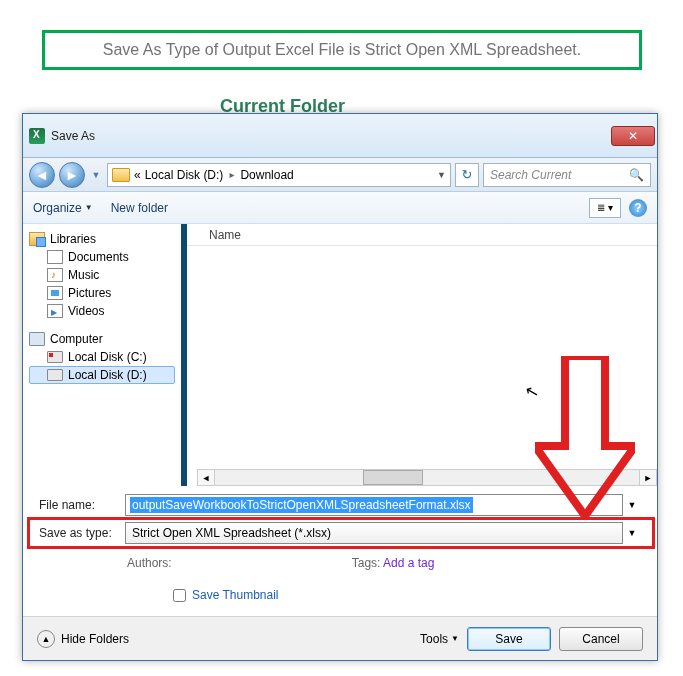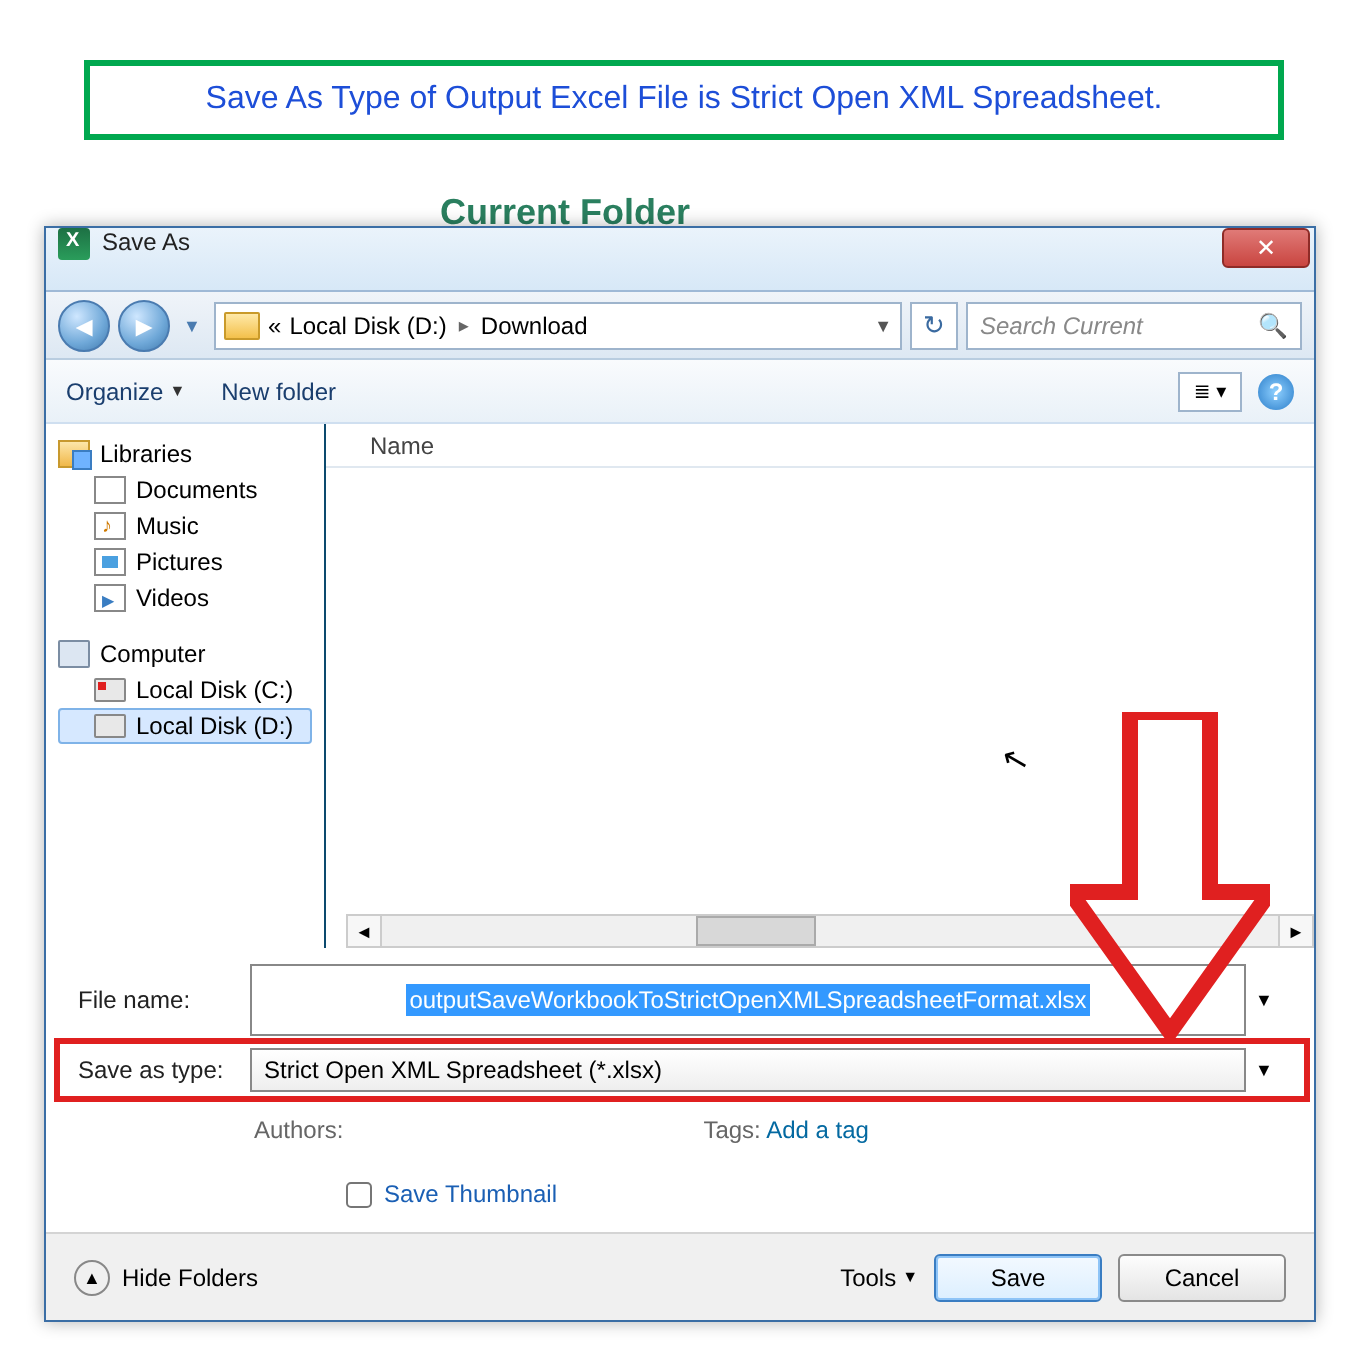--- a/index.html
+++ b/index.html
@@ -1,34 +1,34 @@
 <!DOCTYPE html>
 <html><head>
 <meta charset="utf-8">
 <style>
 * { box-sizing: border-box; margin: 0; padding: 0; font-family: "Segoe UI", Tahoma, sans-serif; }
 body { background: #fff; width: 683px; height: 676px; position: relative; }
 
 .annotation-box {
   position: absolute; top: 30px; left: 42px; width: 600px;
   border: 3px solid #00a84f; padding: 8px 12px;
-  color: #1d4ed8; font-size: 16px; text-align: center;
+  color: #737373; font-size: 16px; text-align: center;
 }
 
 .bg-text { position: absolute; top: 96px; left: 220px; color: #2a7f5f; font-size: 18px; font-weight: 600; }
 
 .dialog {
   position: absolute; top: 113px; left: 22px; width: 636px; height: 548px;
   border: 1px solid #3b6ea5; background: #fff;
   box-shadow: 0 0 8px rgba(0,0,0,0.3);
 }
 
 .titlebar {
-  height: 32px; background: linear-gradient(#eaf3fb, #d7e8f7);
-  display: flex; padding: 0 2px 0 6px;
+  height: 44px; background: linear-gradient(#eaf3fb, #d7e8f7);
+  display: flex; align-items: center; padding: 0 2px 0 6px;
   border-bottom: 1px solid #9fb9d6;
 }
 .titlebar .app-icon { width: 16px; height: 16px; background: linear-gradient(#1d7044,#2a9d5b); border-radius: 2px; margin-right: 6px; position: relative; }
 .titlebar .app-icon::after { content: "X"; position: absolute; color: #fff; font-size: 10px; font-weight: bold; left: 4px; top: 1px; }
 .titlebar .title { font-size: 12px; color: #222; flex: 1; }
 .titlebar .close-btn {
   width: 44px; height: 20px; background: linear-gradient(#e07a77,#c94540);
   border: 1px solid #8e2b27; border-radius: 3px; color: #fff;
   display: flex; align-items: center; justify-content: center; font-size: 12px;
   cursor: pointer;
@@ -64,21 +64,21 @@
   display: flex; align-items: center; padding: 0 10px; gap: 18px;
   border-bottom: 1px solid #cfdff0; font-size: 12px;
 }
 .tb-item { color: #1a3e6e; cursor: pointer; display: flex; align-items: center; gap: 3px; }
 .tb-item .caret { font-size: 8px; color: #333; }
 .tb-right { margin-left: auto; display: flex; align-items: center; gap: 8px; }
 .view-btn { width: 32px; height: 20px; border: 1px solid #9eb4cc; background: #fff; display: flex; align-items: center; justify-content: center; font-size: 10px; cursor: pointer; }
 .help-btn { width: 18px; height: 18px; border-radius: 50%; background: radial-gradient(#8fd0ff,#2a7dc9); color: #fff; font-size: 12px; font-weight: bold; display: flex; align-items: center; justify-content: center; cursor: pointer; }
 
 .body-area { display: flex; height: 262px; }
-.sidebar { width: 140px; border-right: 1px solid #0c4a6e; padding: 8px 6px; font-size: 12px; overflow: hidden; }
+.sidebar { width: 164px; border-right: 6px solid #0c4a6e; padding: 8px 6px; font-size: 12px; overflow: hidden; }
 .tree-group { margin-bottom: 12px; }
 .tree-head { display: flex; align-items: center; gap: 5px; font-weight: 400; margin-bottom: 2px; cursor: pointer; }
 .tree-item { display: flex; align-items: center; gap: 5px; padding: 2px 0 2px 18px; cursor: pointer; }
 .tree-item.selected { background: #d6e8ff; border: 1px solid #7fb3e8; border-radius: 2px; padding: 1px 0 1px 17px; }
 .ico { width: 16px; height: 14px; display: inline-block; }
 .ico-lib { background: linear-gradient(#fde6a9,#f0b84a); border: 1px solid #c8992e; position: relative; }
 .ico-lib::after { content: ""; position: absolute; right: -2px; bottom: -2px; width: 8px; height: 8px; background: #6fb3ff; border: 1px solid #3a7dc2; }
 .ico-doc { background: #fff; border: 1px solid #888; position: relative; }
 .ico-mus { background: #fff; border: 1px solid #888; }
 .ico-mus::after { content: "♪"; font-size: 10px; color: #d07a00; position: relative; left: 3px; top: -2px; }
@@ -96,37 +96,37 @@
 .hscroll { position: absolute; bottom: 0; left: 10px; right: 0; height: 17px; background: #f0f0f0; border: 1px solid #ccc; display: flex; }
 .hscroll .arrow { width: 17px; display: flex; align-items: center; justify-content: center; background: #f7f7f7; border-right: 1px solid #ccc; font-size: 9px; cursor: pointer; }
 .hscroll .arrow:last-child { border-right: none; border-left: 1px solid #ccc; }
 .hscroll .track { flex: 1; position: relative; }
 .hscroll .thumb { position: absolute; left: 35%; width: 60px; height: 100%; background: #d8d8d8; border: 1px solid #aaa; }
 
 .form-area { padding: 8px 16px 0 16px; font-size: 12px; }
 .form-row { display: flex; align-items: center; margin-bottom: 6px; }
 .form-row label { width: 86px; padding-right: 8px; color: #222; }
 .fn-input {
-  flex: 1; height: 36px; border: 1px solid #888; background: #fff;
-  display: flex; align-items: center; padding: 0 4px; font-size: 12px; justify-content: center;
+  flex: 1; height: 22px; border: 1px solid #888; background: #fff;
+  display: flex; align-items: center; padding: 0 4px; font-size: 12px;
 }
 .fn-input .sel { background: #3399ff; color: #fff; padding: 1px 2px; }
 .fn-drop { width: 18px; height: 22px; display: flex; align-items: center; justify-content: center; font-size: 9px; cursor: pointer; }
 .type-row { position: relative; }
 .type-combo {
   flex: 1; height: 22px; border: 1px solid #888; background: linear-gradient(#fff,#eee);
   display: flex; align-items: center; padding: 0 6px; font-size: 12px;
 }
 .red-box-type {
   position: absolute; left: -12px; right: -14px; top: -5px; bottom: -5px;
   border: 3px solid #e02020; pointer-events: none;
 }
 
 .meta-row { display: flex; padding: 6px 16px 0 104px; font-size: 12px; color: #666; gap: 180px; }
-.meta-row .tag-link { color: #0369a1; cursor: pointer; }
+.meta-row .tag-link { color: #6d28d9; cursor: pointer; }
 .thumb-row { padding: 18px 16px 0 150px; font-size: 12px; display: flex; align-items: center; gap: 6px; color: #1a5fb4; }
 .thumb-row input { width: 13px; height: 13px; }
 
 .footer {
   position: absolute; bottom: 0; left: 0; right: 0; height: 44px;
   background: #f0f0f0; border-top: 1px solid #d4d4d4;
   display: flex; align-items: center; padding: 0 14px; gap: 10px; font-size: 12px;
 }
 .hide-folders { display: flex; align-items: center; gap: 6px; cursor: pointer; }
 .hide-folders .circ { width: 18px; height: 18px; border: 1px solid #888; border-radius: 50%; display: flex; align-items: center; justify-content: center; font-size: 9px; }

